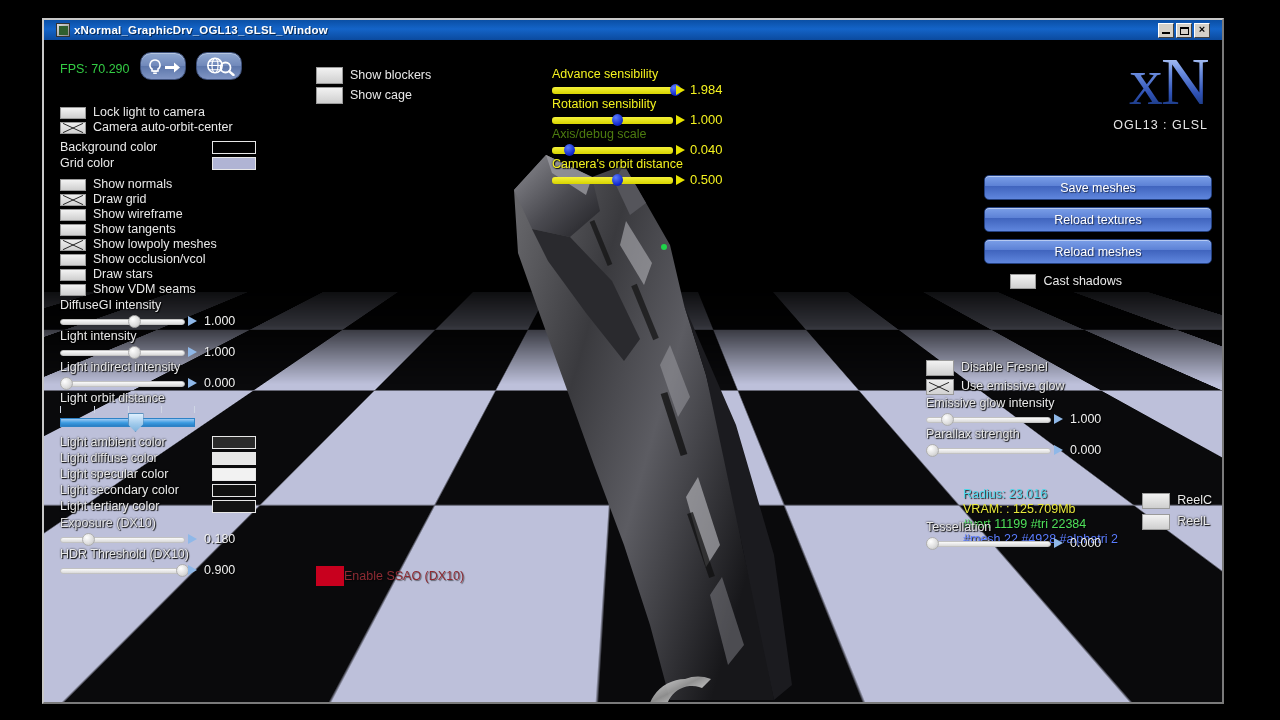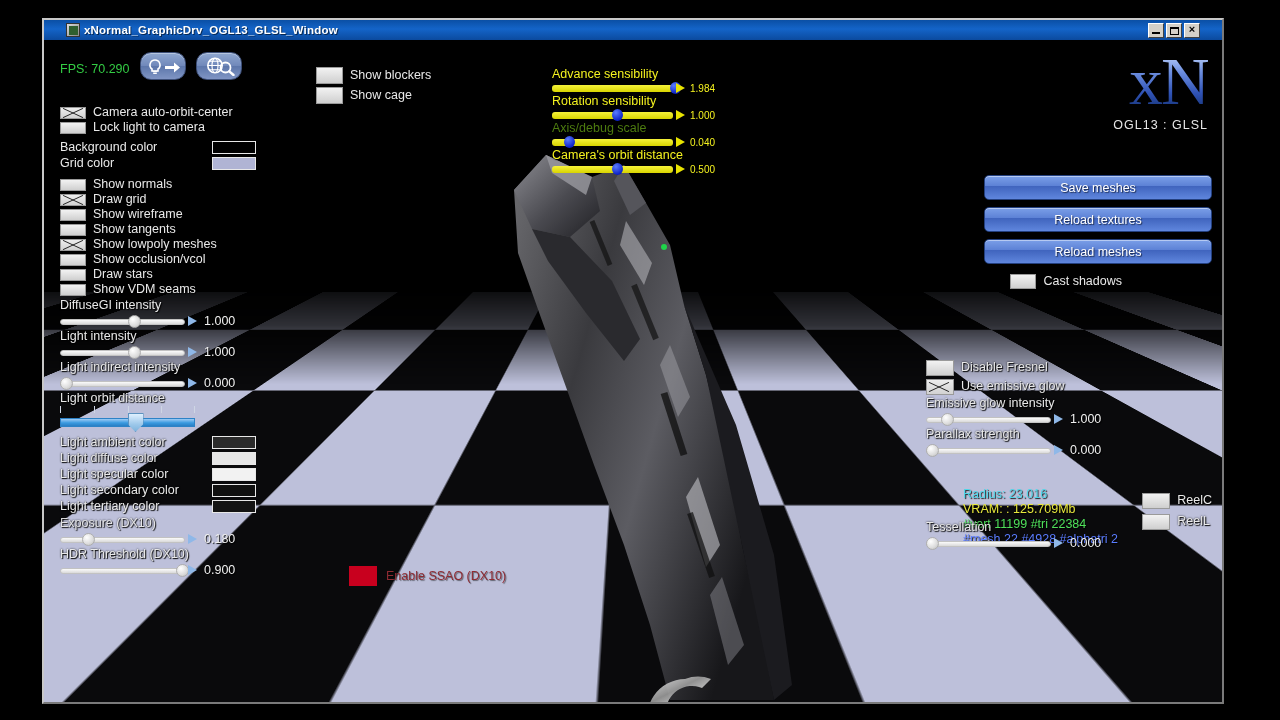--- a/index.html
+++ b/index.html
@@ -15,21 +15,21 @@
     position: absolute; left: 42px; top: 18px;
     width: 1182px; height: 686px;
     background: #1d1d1d;
     border: 2px solid #c8c8c8;
     border-right-color: #7a7a7a; border-bottom-color: #7a7a7a;
     box-shadow: 0 0 0 1px #000;
   }
   .titlebar {
     position: absolute; left: 0; top: 0; right: 0; height: 20px;
     background: linear-gradient(180deg,#0a4fa5 0%, #1464c8 45%, #0b4a9e 100%);
-    display: flex; align-items: center; padding: 0 20px;
+    display: flex; align-items: center; padding: 0 10px;
   }
   .title-icon {
     width: 14px; height: 14px; margin: 0 4px 0 2px;
     background: linear-gradient(135deg,#dcdcdc,#888);
     border: 1px solid #333; position: relative; flex: none;
   }
   .title-icon:after {
     content:""; position:absolute; left:2px; top:2px; width:9px; height:9px;
     background:#2f5f2f;
   }
@@ -144,21 +144,21 @@
   .ysld .knob {
     position:absolute; top:0; width:11px; height:12px; border-radius:50%;
     background: radial-gradient(circle at 35% 30%, #5a7cff, #0d23c8 70%, #06128a);
   }
   .ysld .arrow {
     position:absolute; right:-3px; top:1px; width:0;height:0;
     border-top:5px solid transparent; border-bottom:5px solid transparent;
     border-left:9px solid #e8e400;
   }
   .ysld-row { display:flex; align-items:center; gap:8px; }
-  .ysld-val { color:#f4f21f; font-size:10px; text-shadow:1px 1px 1px #000; }
+  .ysld-val { color:#f4f21f; font-size:13px; text-shadow:1px 1px 1px #000; }
 
   
   .trk { position:relative; width:135px; height:26px; }
   .trk .ticks { position:absolute; left:0; right:0; top:0; height:7px; }
   .trk .ticks i { position:absolute; top:0; width:1px; height:7px; background:#cfd6e4; }
   .trk .bar {
     position:absolute; left:0; right:0; top:12px; height:9px;
     background: linear-gradient(180deg,#9ecbf5,#3a9ae0 55%,#2a7fc4);
     border:1px solid #2d82c6;
   }
@@ -329,26 +329,26 @@
             <path d="M5.9 9.5 h14.2 M7 5.3 h12 M7 13.7 h12" stroke="#fff" stroke-width="1.1"></path>
             <circle cx="23.5" cy="11.5" r="5" fill="none" stroke="#fff" stroke-width="1.8"></circle>
             <path d="M27.3 15.3 L31.5 19" stroke="#fff" stroke-width="2.4" stroke-linecap="round"></path>
           </svg>
         </div>
       </div>
 
       <div class="ui" style="left:16px; top:65px; width:270px;">
 
         <div class="cb-row">
+          <span class="cb"></span>
+          <span class="lbl">Lock light to camera</span>
+        </div>
+        <div class="cb-row">
           <span class="cb checked"></span>
           <span class="lbl">Camera auto-orbit-center</span>
-        </div>
-        <div class="cb-row">
-          <span class="cb"></span>
-          <span class="lbl">Lock light to camera</span>
         </div>
 
         <div style="height:4px"></div>
         <div class="sw-row">
           <span class="lbl">Background color</span>
           <span class="swatch" style="background:#000"></span>
         </div>
         <div class="sw-row">
           <span class="lbl">Grid color</span>
           <span class="swatch" style="background:#b0b4d4"></span>
@@ -466,21 +466,21 @@
         <div class="sld-row">
           <div class="sld">
             <span class="track"></span>
             <span class="knob" style="left:86%"></span>
             <span class="arrow"></span>
           </div>
           <span class="sld-val">0.900</span>
         </div>
       </div>
 
-      <div class="ui" style="left:272px; top:526px; display:flex; align-items:center; gap:9px;margin-left:33px;">
+      <div class="ui" style="left:272px; top:526px; display:flex; align-items:center; ">
         <span class="swatch" style="width:28px;height:20px;background:#c8001e;border-color:#c8001e"></span>
         <span class="redlbl">Enable SSAO (DX10)</span>
       </div>
 
       <div class="ui" style="left:16px; top:644px;">
         <div class="btn small">Close</div>
       </div>
 
       <div class="ui" style="left:272px; top:25px;">
         <div class="cb-row" style="height:20px">

